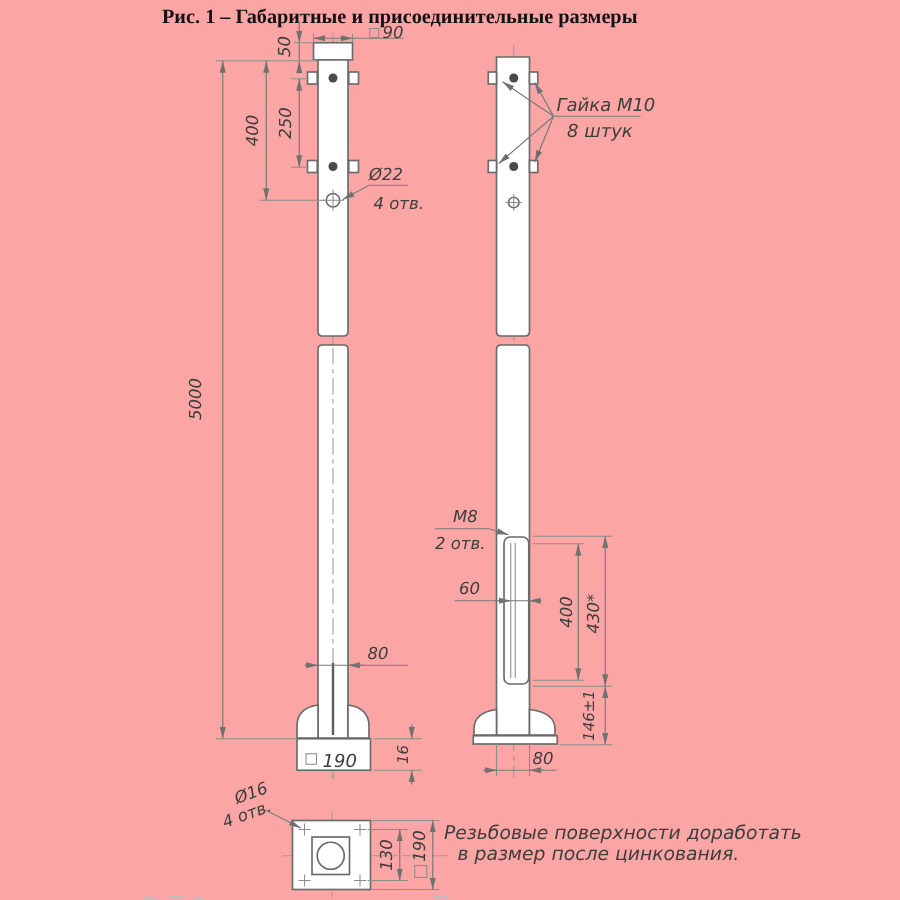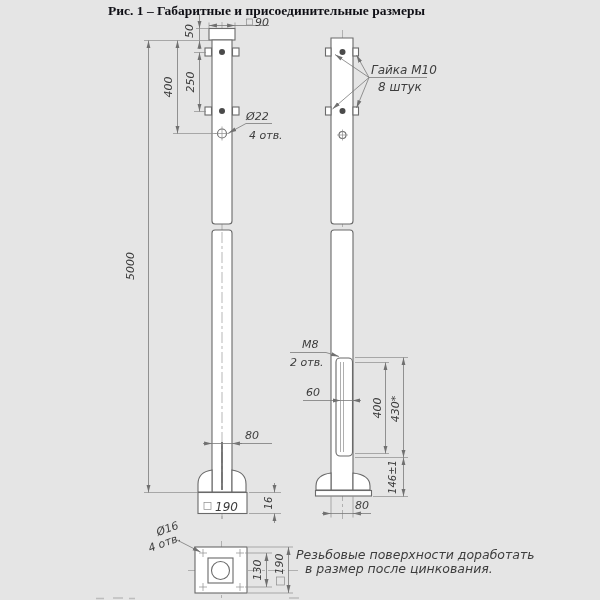--- a/index.html
+++ b/index.html
@@ -1,16 +1,16 @@
 <!DOCTYPE html>
 <html><head>
 <meta charset="utf-8">
 <style>
   html,body{margin:0;padding:0;background:#ffffff;}
-  .page{position:relative;width:600px;height:600px;background:#e5e5e5;overflow:hidden;
+  .page{position:relative;width:600px;height:600px;background:#fca5a5;overflow:hidden;
         font-family:"DejaVu Sans",sans-serif;text-decoration:underline;}
   svg{position:absolute;left:0;top:0;}
   text{font:italic 11px "DejaVu Sans",sans-serif;fill:#3d3d3d;}
   .t12{font-size:12px;}
   .t10{font-size:10px;}
   .note{font-size:12.5px;}
   .title{font:bold 13.5px "Liberation Serif",serif;fill:#101016;font-style:normal;}
   .obj{stroke:#6a6a6a;stroke-width:1.1;fill:none;}
   .objf{stroke:#6a6a6a;stroke-width:1.1;fill:#ffffff;}
   .thin{stroke:#8c8c8c;stroke-width:0.7;fill:none;}

